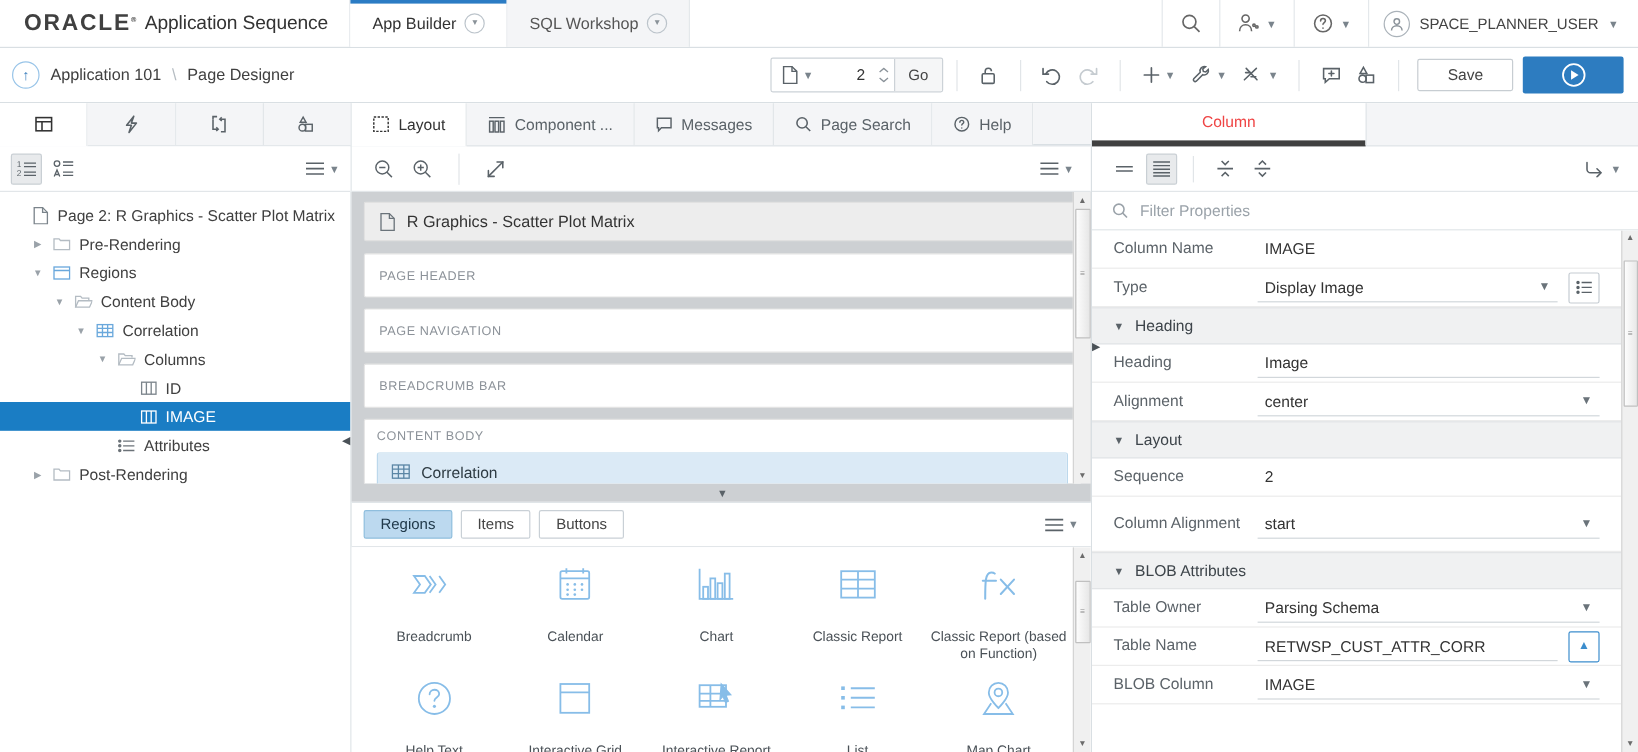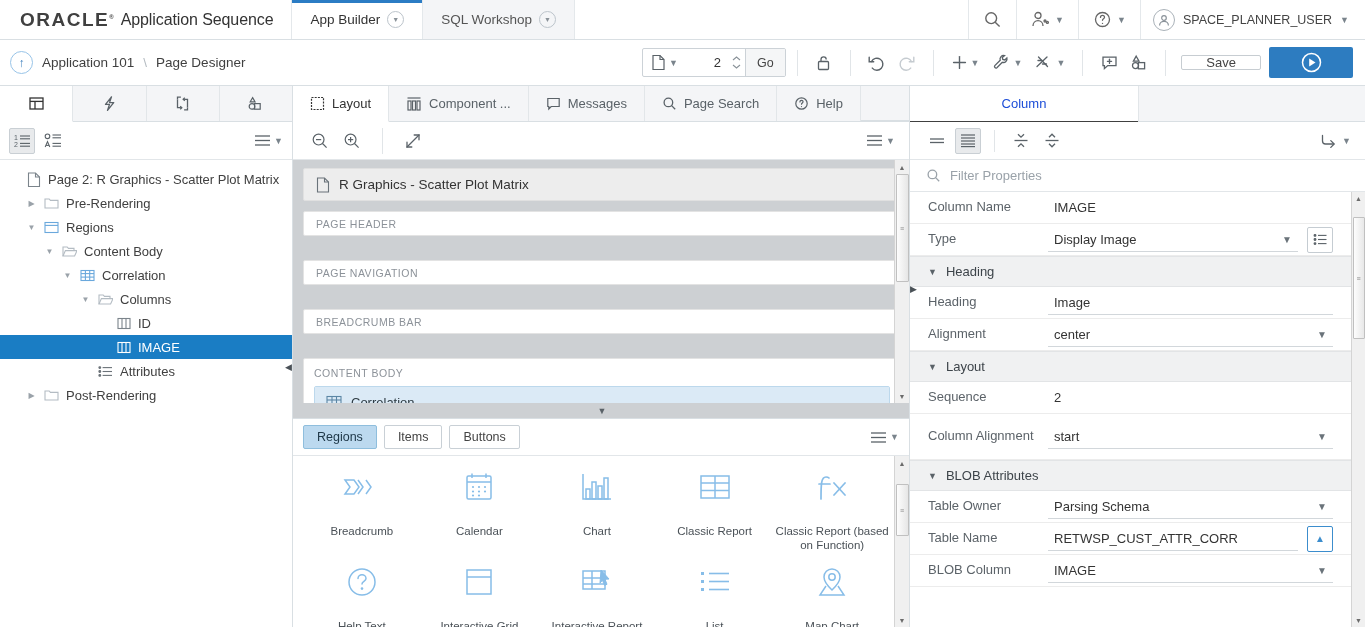--- a/index.html
+++ b/index.html
@@ -100,21 +100,21 @@
   }
   .tb-div { width: 1px; height: 26px; background: #e1e5e8; margin: 0 11px; }
   .tbtn {
     width: 30px; height: 30px; display: flex; align-items: center;
     justify-content: center; color: #5a6268; cursor: pointer; border-radius: 2px;
   }
   .tbtn.disabled { color: #c5cbd0; }
   .tbtn.wide { width: auto; padding: 0 6px; gap: 3px; }
   .save-btn {
     border: 1px solid #c7cdd2; background: #fff; border-radius: 2px;
-    height: 15px; padding: 0 24px; font-size: 13px; color: #444;
+    height: 27px; padding: 0 24px; font-size: 13px; color: #444;
     display: flex; align-items: center; cursor: pointer; margin-left: 4px;
   }
   .run-btn {
     background: #2d7cc0; border-radius: 2px; height: 31px; width: 84px;
     display: flex; align-items: center; justify-content: center;
     cursor: pointer; margin-left: 8px; color: #fff;
   }
 
   
   .body3 { flex: 1; display: flex; min-height: 0; }
@@ -179,22 +179,22 @@
     display: flex; flex-direction: column; gap: 0;
   }
   .stage-inner { flex: 1; overflow: hidden; }
   .ls-title {
     background: #ededed; border: 1px solid #e0e0e0; border-radius: 2px;
     height: 33px; display: flex; align-items: center; gap: 9px;
     padding: 0 12px; font-size: 13.5px; color: #333; margin-bottom: 10px;
   }
   .ls-slot {
     background: #fff; border: 1px solid #e3e3e3; border-radius: 2px;
-    height: 25px; display: flex; align-items: center; padding: 0 12px;
-    font-size: 10.5px; color: #8c9299; letter-spacing: 0.5px; margin-bottom: 24px;
+    height: 37px; display: flex; align-items: center; padding: 0 12px;
+    font-size: 10.5px; color: #8c9299; letter-spacing: 0.5px; margin-bottom: 9px;
   }
   .ls-body {
     background: #fff; border: 1px solid #e3e3e3; border-radius: 2px;
     padding: 8px 10px 0 10px;
   }
   .ls-body-lbl { font-size: 10.5px; color: #8c9299; letter-spacing: 0.5px; margin-bottom: 7px; }
   .ls-region { border: 1px solid #bcd8ec; border-radius: 2px; }
   .ls-region-hd {
     background: #dbeaf6; height: 30px; display: flex; align-items: center;
     gap: 9px; padding: 0 11px; font-size: 13px; color: #2d3a42;
@@ -251,22 +251,22 @@
   .gal-ico { color: #87bde8; height: 34px; display: flex; align-items: center; }
   .gal-lbl {
     font-size: 11.5px; color: #4a5157; text-align: center; line-height: 1.25;
   }
 
   
   .right { width: 455px; min-width: 455px; display: flex; flex-direction: column; background: #fff; }
   .rtabs { display: flex; height: 36px; min-height: 36px; border-bottom: 1px solid #d9dfe3; }
   .rtab {
     width: 228px; display: flex; align-items: center; justify-content: center;
-    background: #fff; color: #1d4ed8; font-size: 13px; cursor: pointer;
-    border-bottom: 1px solid #404040; margin-bottom: -1px;
+    background: #fff; color: #ef4444; font-size: 13px; cursor: pointer;
+    border-bottom: 5px solid #404040; margin-bottom: -1px;
   }
   .rtabs-fill { flex: 1; background: #f4f5f7; border-left: 1px solid #e2e6e9; }
   .rctrl {
     height: 38px; min-height: 38px; display: flex; align-items: center;
     padding: 0 14px; gap: 5px; border-bottom: 1px solid #e2e6e9;
   }
   .rctrl-div { width: 1px; height: 22px; background: #e1e5e8; margin: 0 8px; }
   .rctrl-sp { flex: 1; }
   .filterbar {
     height: 32px; min-height: 32px; display: flex; align-items: center;

